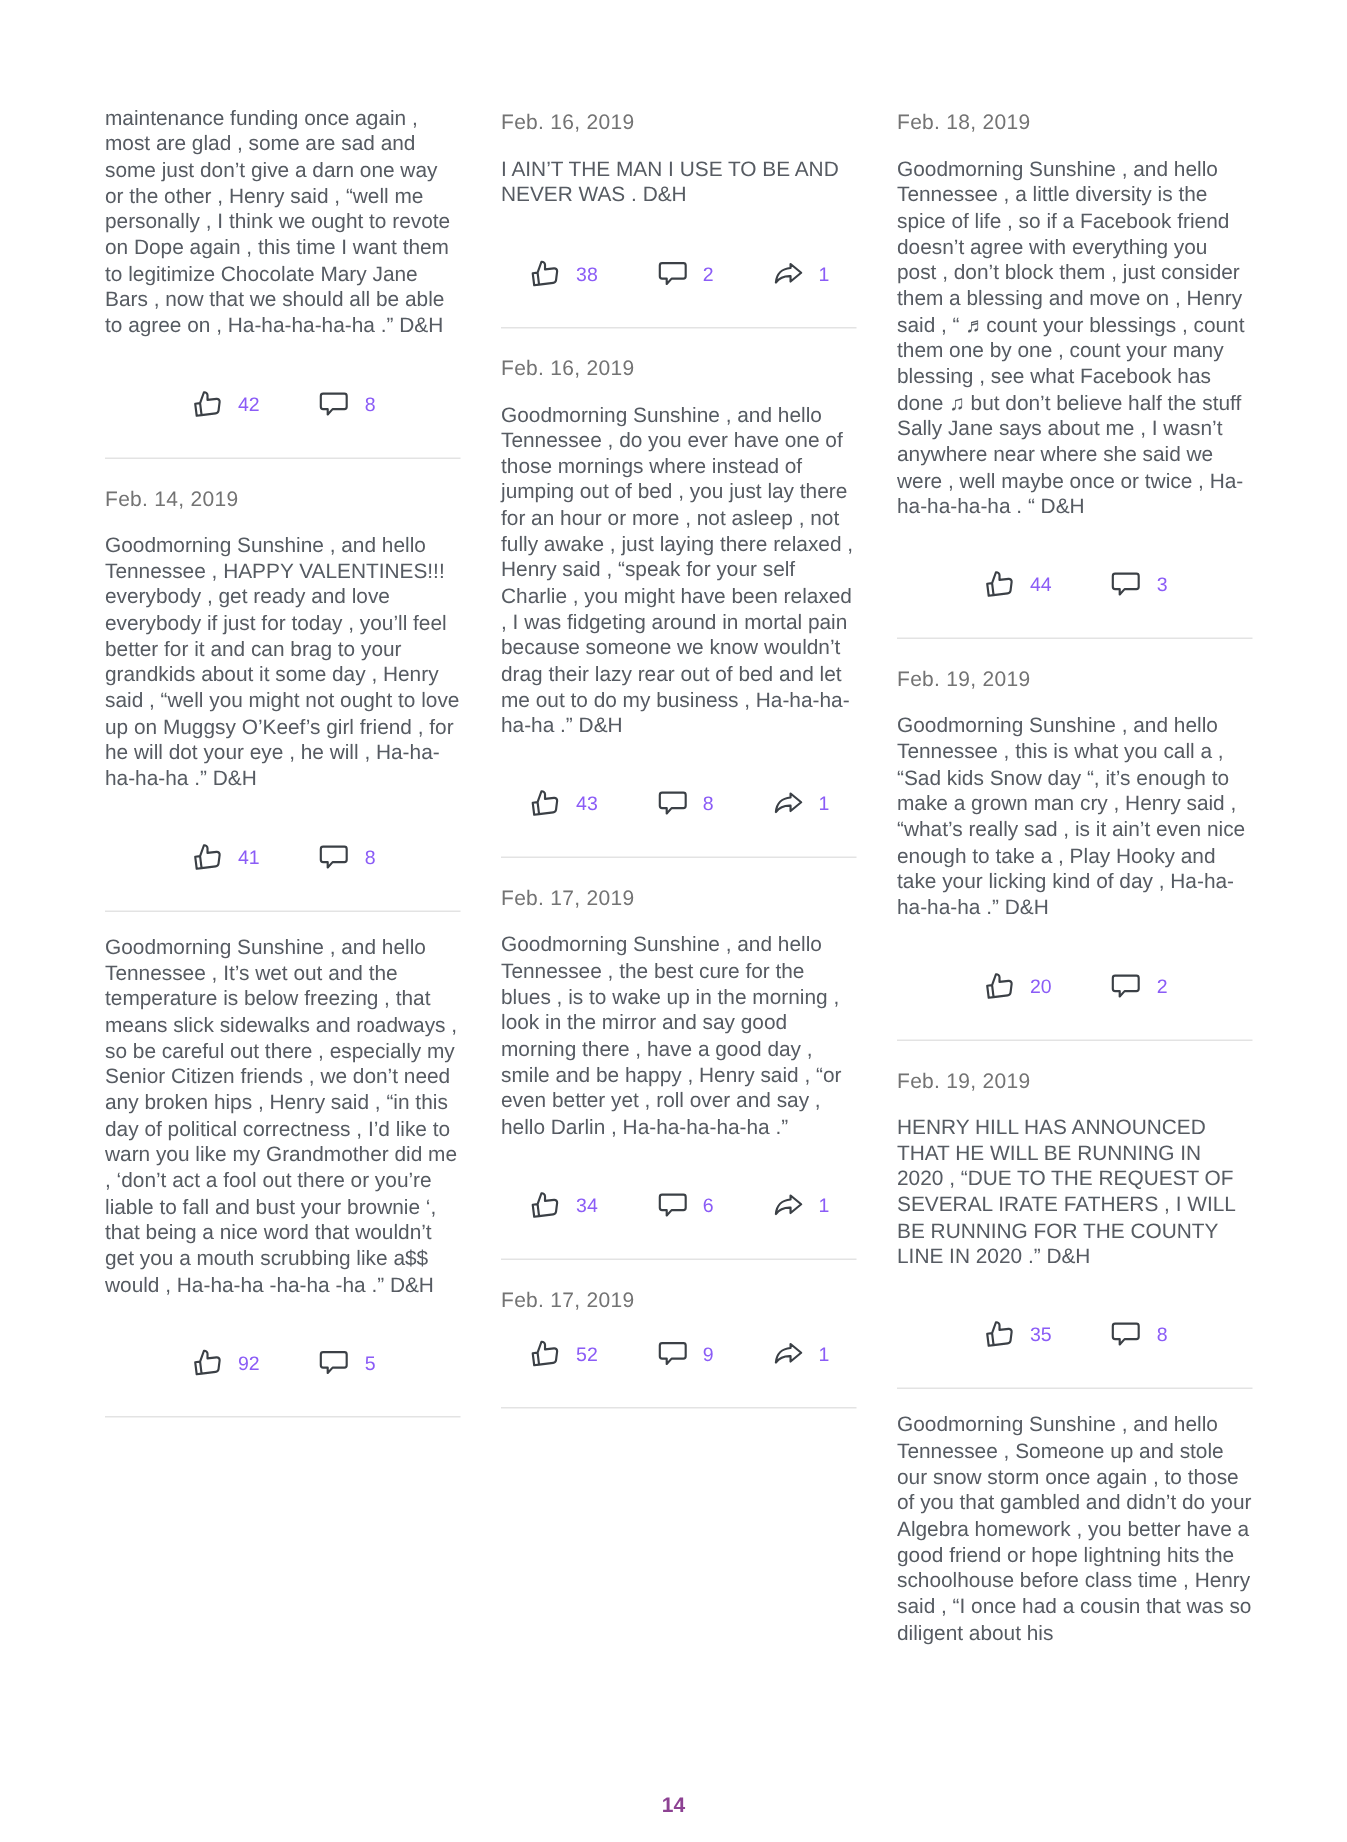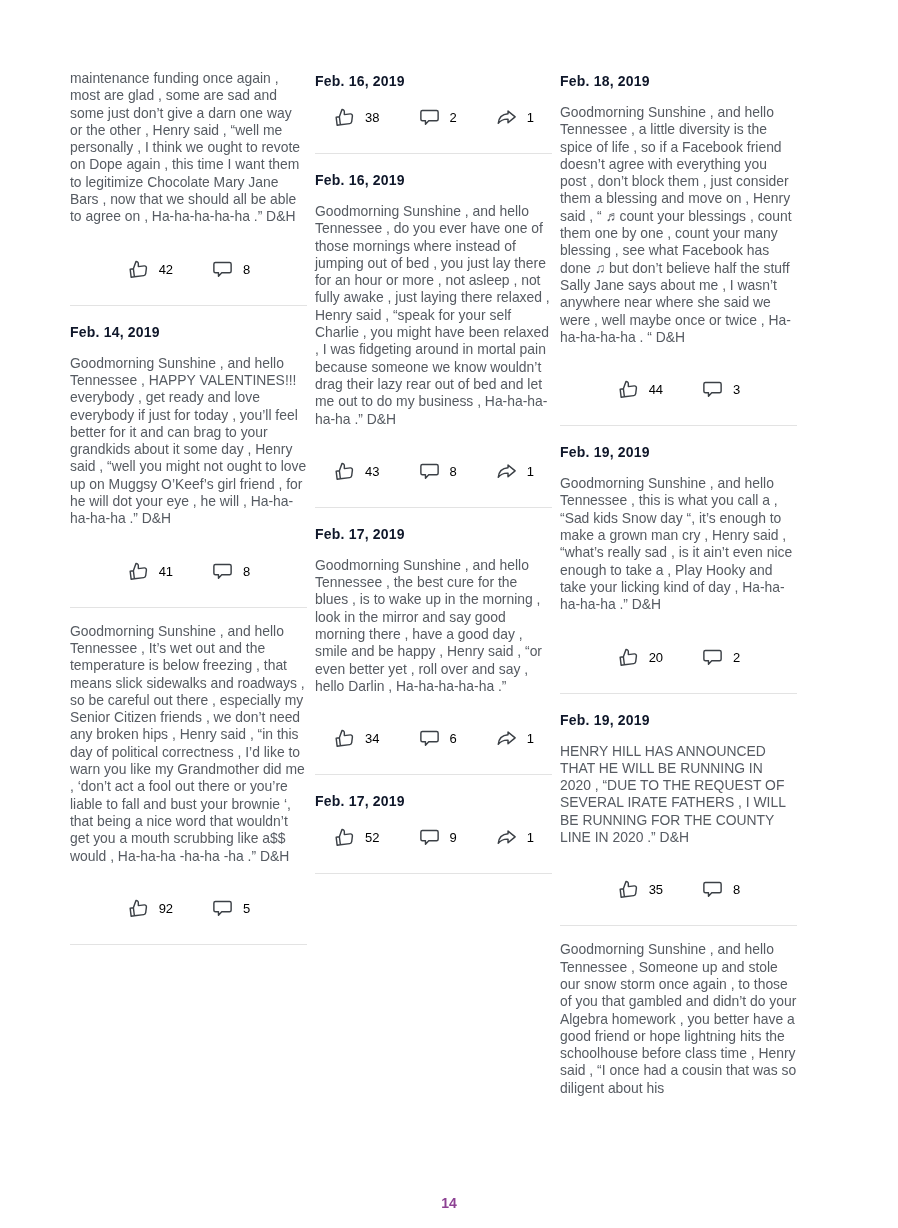--- a/index.html
+++ b/index.html
@@ -6,50 +6,50 @@
   html,body { background:#ffffff; }
   .page {
     position:relative;
     width:898px; height:1228px;
     background:#ffffff;
     overflow:hidden;
     font-family:"Liberation Sans","DejaVu Sans",sans-serif;
   }
   .columns {
     position:absolute; left:70px; top:70px; width:759px;
-    display:flex; gap:8px; align-items:flex-start;
+    display:flex; gap:27px; align-items:flex-start;
   }
   .col { width:237px; flex:0 0 237px; }
   .post {
     border-bottom:1px solid #e3e3e3;
     padding-bottom:22px;
     margin-bottom:15px;
   }
   .post.no-divider { border-bottom:none; margin-bottom:0; }
   .post-date {
-    font-size:14px; font-weight:bold; color:#0f172a;
+    font-size:14px; font-weight:normal; color:#737373;
     letter-spacing:.2px; margin:0 0 15px; padding-top:3px;
   }
   .post-body {
     font-size:13.9px; line-height:17.3px; color:#565b62;
     margin:0 0 30px;
   }
   .engagement {
     display:flex; justify-content:center; align-items:center;
     gap:38px; padding:2px 0;
   }
   .stat { display:flex; align-items:center; gap:9px; }
   .stat .icon { width:23px; height:23px; display:block; }
   .stat .icon svg {
     width:23px; height:23px; display:block;
     fill:none; stroke:#3b4046; stroke-width:1.5;
     stroke-linejoin:round; stroke-linecap:round;
   }
   .stat .icon.like svg { transform:rotate(-7deg); }
-  .count { font-size:13px; color:#000000; }
+  .count { font-size:13px; color:#8b5cf6; }
   .page-number {
     position:absolute; left:0; right:0; bottom:17px;
     text-align:center; font-size:14px; font-weight:bold;
     color:#8d4293;
   }
 </style>
 </head>
 <body>
 
 <div class="page">
@@ -116,20 +116,21 @@
                 </svg>
               </span>
               <span class="count">5</span>
             </span>
           </div>
         </article>
       </div>
     <div class="col">
         <article class="post">
           <h3 class="post-date">Feb. 16, 2019</h3>
+          <p class="post-body">I AIN’T THE MAN I USE TO BE AND NEVER WAS . D&amp;H</p>
           <div class="engagement">
             <span class="stat">
               <span class="icon like">
                 <svg viewBox="0 0 24 24">
                   <path d="M6.8 10.6 10.4 3.4c1.3 0 2.3 1.1 2.2 2.4l-.4 3.2h6.3c1.3 0 2.2 1.2 1.9 2.4l-1.5 5.9c-.3 1-1.2 1.7-2.2 1.7H6.8M6.8 10.6H3.4v8.4h3.4v-8.4z"></path>
                 </svg>
               </span>
               <span class="count">38</span>
             </span>
             <span class="stat">

